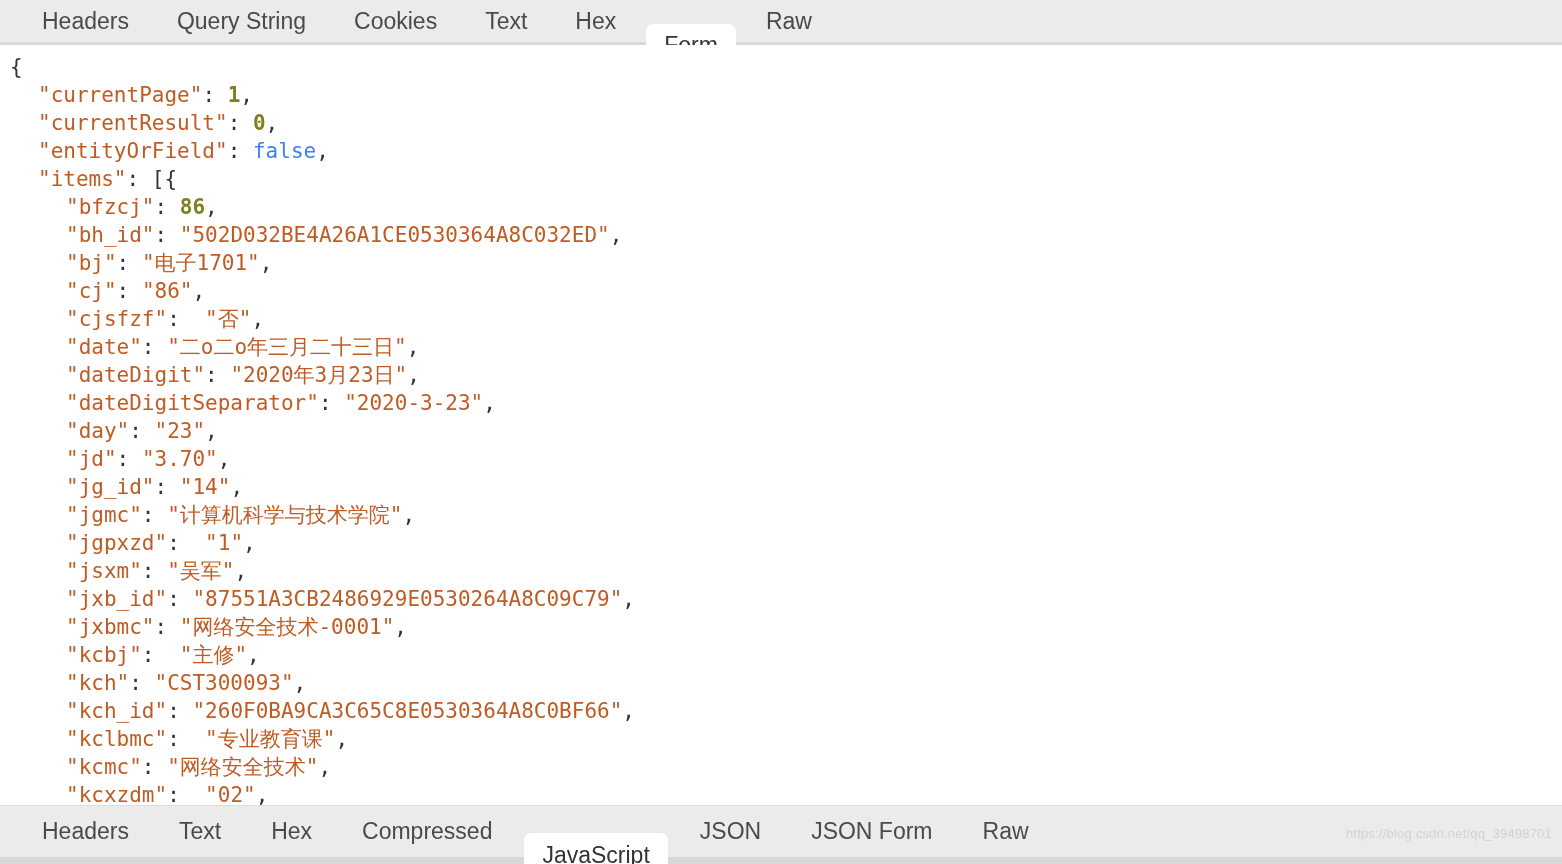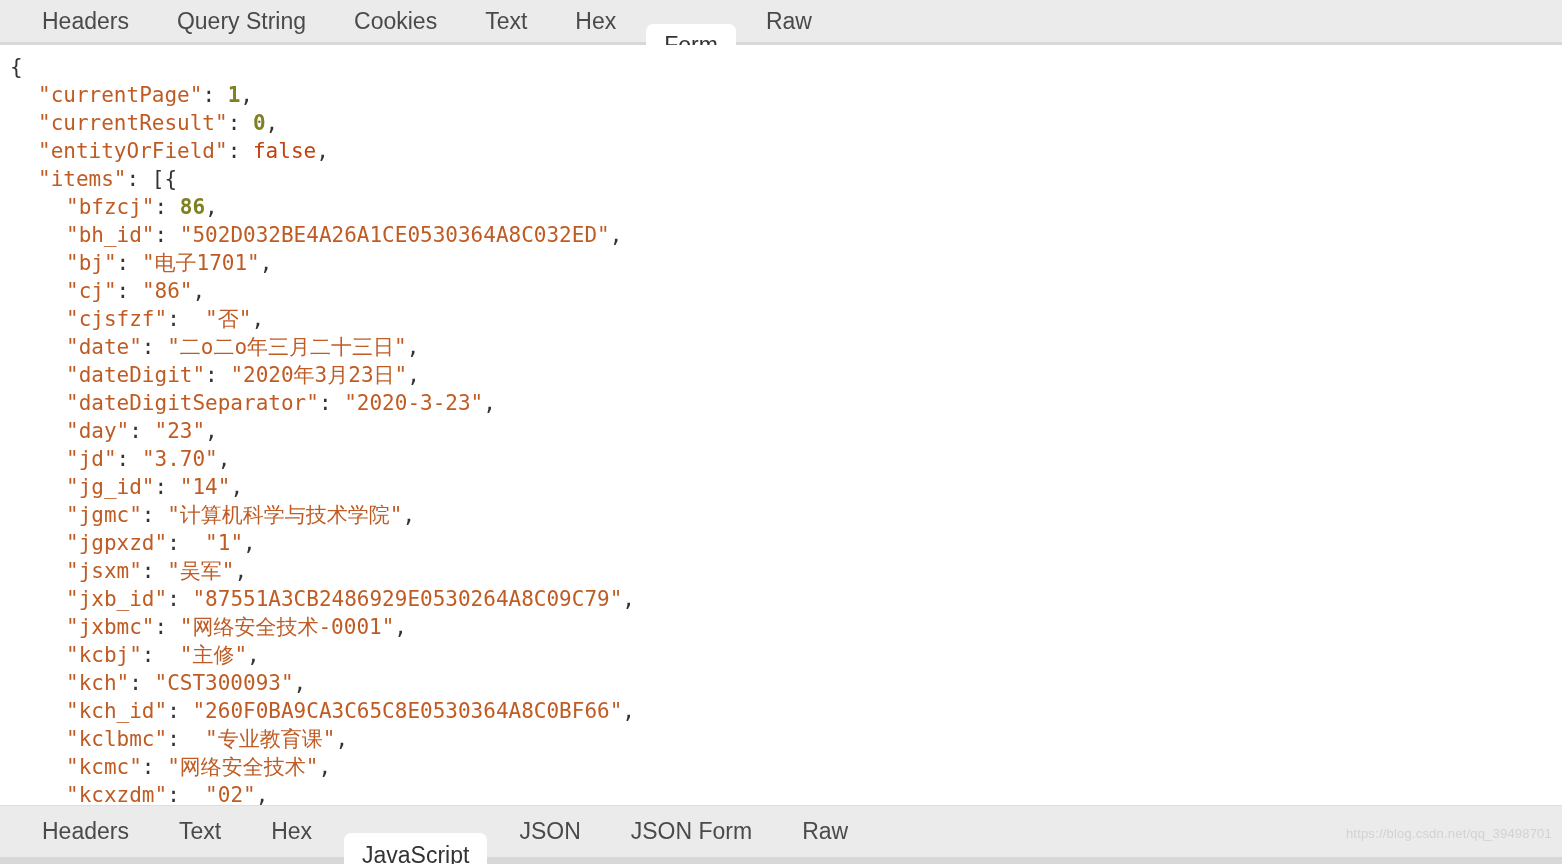--- a/index.html
+++ b/index.html
@@ -100,21 +100,21 @@
     height: 28px;
     white-space: pre;
   }
   .ind1 { padding-left: 10px; }
   .ind2 { padding-left: 38px; }
   .ind3 { padding-left: 66px; }
 
   .k    { color: #bf5b23; }
   .s    { color: #bf5b23; }
   .n    { color: #7f8021; font-weight: bold; }
-  .b    { color: #c2410c; margin-top: 36px; }
+  .b    { color: #3b82f6; margin-top: 36px; }
   .p    { color: #333333; }
 
   .scroll-track {
     position: absolute;
     top: 0; right: 0;
     width: 0px; height: 100%;
   }
 </style>
 </head>
 <body>
@@ -136,20 +136,21 @@
   <div class="body-pane">
     <div class="json" id="json-view"><div class="ln ind1"><span class="p">{</span></div><div class="ln ind2"><span class="k">"currentPage"</span><span class="p">: </span><span class="n">1</span><span class="p">,</span></div><div class="ln ind2"><span class="k">"currentResult"</span><span class="p">: </span><span class="n">0</span><span class="p">,</span></div><div class="ln ind2"><span class="k">"entityOrField"</span><span class="p">: </span><span class="b">false</span><span class="p">,</span></div><div class="ln ind2"><span class="k">"items"</span><span class="p">: </span><span class="p">[{</span></div><div class="ln ind3"><span class="k">"bfzcj"</span><span class="p">: </span><span class="n">86</span><span class="p">,</span></div><div class="ln ind3"><span class="k">"bh_id"</span><span class="p">: </span><span class="s">"502D032BE4A26A1CE0530364A8C032ED"</span><span class="p">,</span></div><div class="ln ind3"><span class="k">"bj"</span><span class="p">: </span><span class="s">"电子1701"</span><span class="p">,</span></div><div class="ln ind3"><span class="k">"cj"</span><span class="p">: </span><span class="s">"86"</span><span class="p">,</span></div><div class="ln ind3"><span class="k">"cjsfzf"</span><span class="p">:  </span><span class="s">"否"</span><span class="p">,</span></div><div class="ln ind3"><span class="k">"date"</span><span class="p">: </span><span class="s">"二o二o年三月二十三日"</span><span class="p">,</span></div><div class="ln ind3"><span class="k">"dateDigit"</span><span class="p">: </span><span class="s">"2020年3月23日"</span><span class="p">,</span></div><div class="ln ind3"><span class="k">"dateDigitSeparator"</span><span class="p">: </span><span class="s">"2020-3-23"</span><span class="p">,</span></div><div class="ln ind3"><span class="k">"day"</span><span class="p">: </span><span class="s">"23"</span><span class="p">,</span></div><div class="ln ind3"><span class="k">"jd"</span><span class="p">: </span><span class="s">"3.70"</span><span class="p">,</span></div><div class="ln ind3"><span class="k">"jg_id"</span><span class="p">: </span><span class="s">"14"</span><span class="p">,</span></div><div class="ln ind3"><span class="k">"jgmc"</span><span class="p">: </span><span class="s">"计算机科学与技术学院"</span><span class="p">,</span></div><div class="ln ind3"><span class="k">"jgpxzd"</span><span class="p">:  </span><span class="s">"1"</span><span class="p">,</span></div><div class="ln ind3"><span class="k">"jsxm"</span><span class="p">: </span><span class="s">"吴军"</span><span class="p">,</span></div><div class="ln ind3"><span class="k">"jxb_id"</span><span class="p">: </span><span class="s">"87551A3CB2486929E0530264A8C09C79"</span><span class="p">,</span></div><div class="ln ind3"><span class="k">"jxbmc"</span><span class="p">: </span><span class="s">"网络安全技术-0001"</span><span class="p">,</span></div><div class="ln ind3"><span class="k">"kcbj"</span><span class="p">:  </span><span class="s">"主修"</span><span class="p">,</span></div><div class="ln ind3"><span class="k">"kch"</span><span class="p">: </span><span class="s">"CST300093"</span><span class="p">,</span></div><div class="ln ind3"><span class="k">"kch_id"</span><span class="p">: </span><span class="s">"260F0BA9CA3C65C8E0530364A8C0BF66"</span><span class="p">,</span></div><div class="ln ind3"><span class="k">"kclbmc"</span><span class="p">:  </span><span class="s">"专业教育课"</span><span class="p">,</span></div><div class="ln ind3"><span class="k">"kcmc"</span><span class="p">: </span><span class="s">"网络安全技术"</span><span class="p">,</span></div><div class="ln ind3"><span class="k">"kcxzdm"</span><span class="p">:  </span><span class="s">"02"</span><span class="p">,</span></div></div>
     <div class="scroll-track"></div>
   </div>
 
   <div class="tabbar bottom">
     <div id="bottom-tabs" style="display:flex;align-items:center;">
         <div class="tab">Headers</div>
         <div class="tab">Text</div>
         <div class="tab">Hex</div>
+        <div class="tab">Compressed</div>
         <div class="tab active">JavaScript</div>
         <div class="tab">JSON</div>
         <div class="tab">JSON Form</div>
         <div class="tab">Raw</div>
       </div>
     <div class="watermark">https://blog.csdn.net/qq_39498701</div>
   </div>
 
 </div>
 

